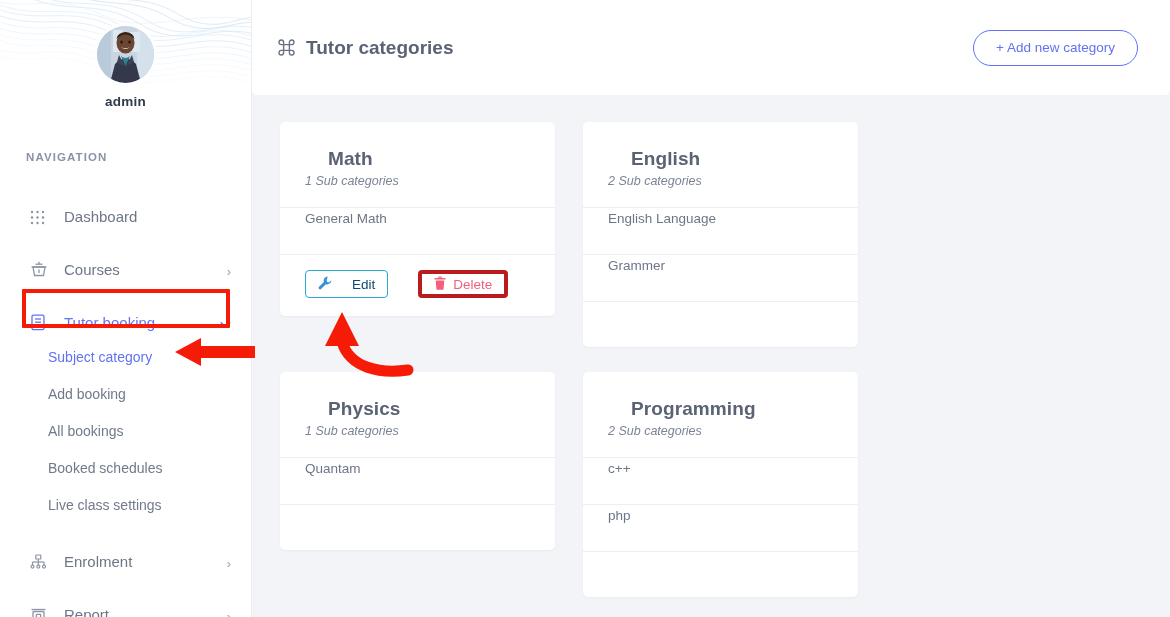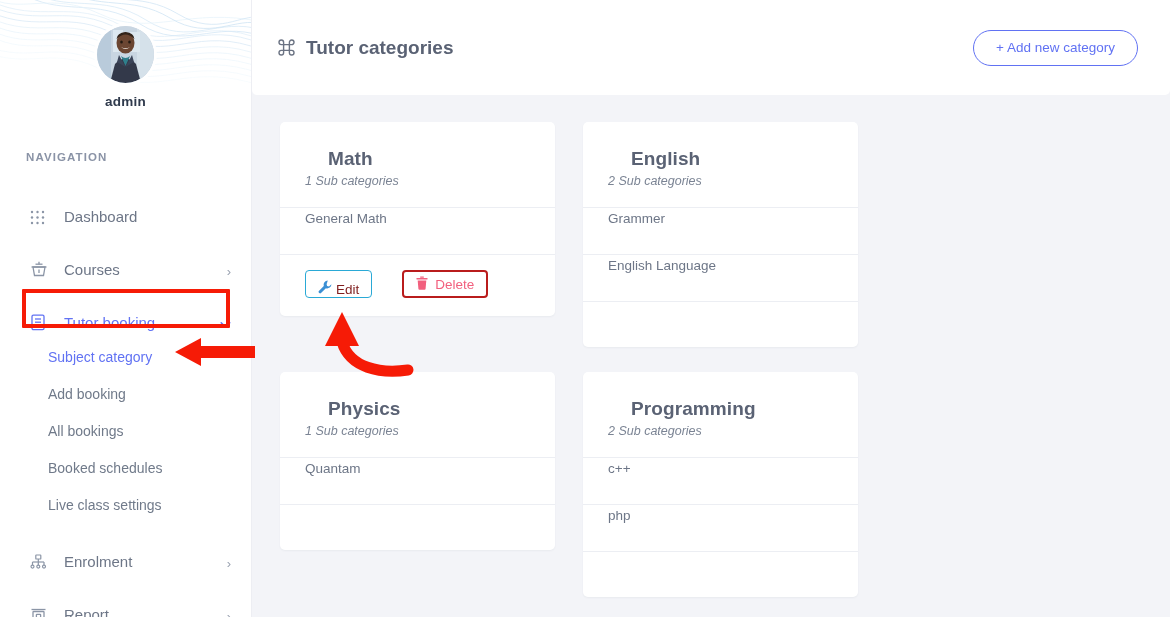--- a/index.html
+++ b/index.html
@@ -84,28 +84,28 @@
   .card-row {
     border-top: 1px solid #eceef3; padding: 3px 25px; font-size: 13.5px; color: #6d7687;
     min-height: 47px;
   }
   .card-row.empty { min-height: 46px; padding: 15px 25px; }
   .card-actions {
     border-top: 1px solid #eceef3; padding: 15px 22px 18px 25px;
     display: flex; align-items: center; gap: 30px;
   }
   .btn-edit {
-    display: inline-flex; align-items: flex-end; gap: 4px;
-    border: 1px solid #2aa9d6; color: #7f1d1d; background: #fff;
+    display: inline-flex; align-items: center; gap: 20px;
+    border: 1px solid #2aa9d6; color: #0c4a6e; background: #fff;
     border-radius: 4px; height: 28px; padding: 0 12px; font-size: 13.5px;
     cursor: pointer; font-family: inherit;
   }
   .btn-delete {
     display: inline-flex; align-items: center; gap: 7px;
-    border: 2px solid #b91c1c; color: #f2607e; background: #fff;
+    border: 4px solid #b91c1c; color: #f2607e; background: #fff;
     border-radius: 4px; height: 28px; padding: 0 12px; font-size: 13.5px;
     cursor: pointer; font-family: inherit;
   }
 
   
   .anno { position: absolute; pointer-events: none; z-index: 50; }
   .anno-box {
     left: 22px; top: 289px; width: 208px; height: 39px;
     border: 4px solid #f61b06; border-radius: 1px;
   }
@@ -326,22 +326,22 @@
             <span>Delete</span>
           </button>
         </div>
       </div>
 
       <div class="card">
         <div class="card-head">
           <div class="card-name">English</div>
           <div class="card-sub">2 Sub categories</div>
         </div>
+        <div class="card-row">English Language</div>
         <div class="card-row">Grammer</div>
-        <div class="card-row">English Language</div>
         <div class="card-row empty"></div>
       </div>
 
       <div class="card">
         <div class="card-head">
           <div class="card-name">Physics</div>
           <div class="card-sub">1 Sub categories</div>
         </div>
         <div class="card-row">Quantam</div>
         <div class="card-row empty"></div>

